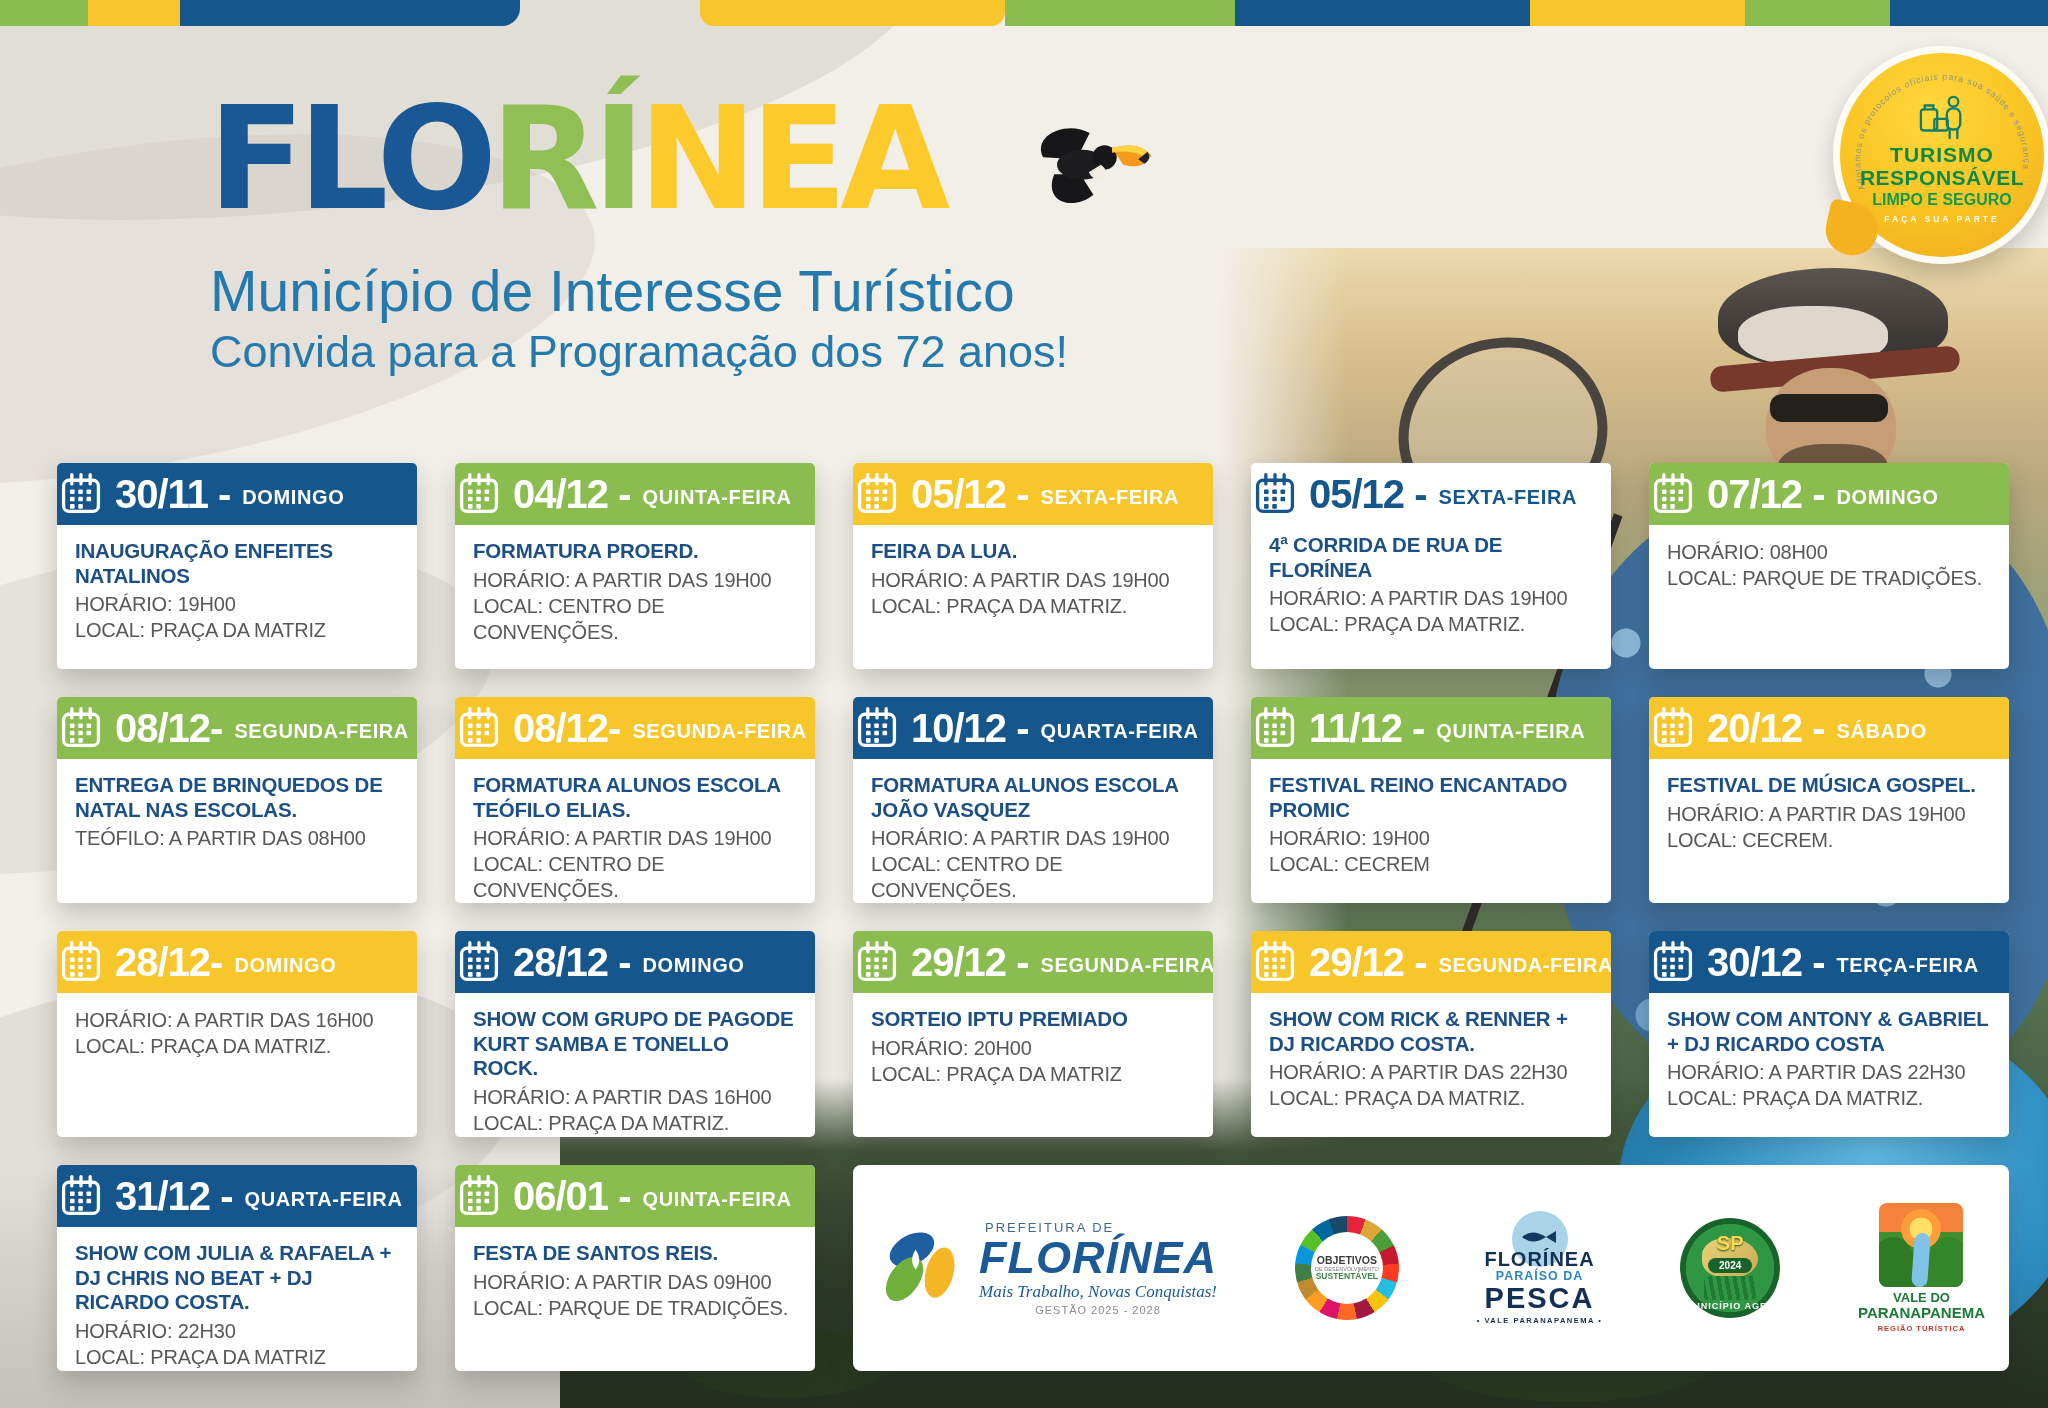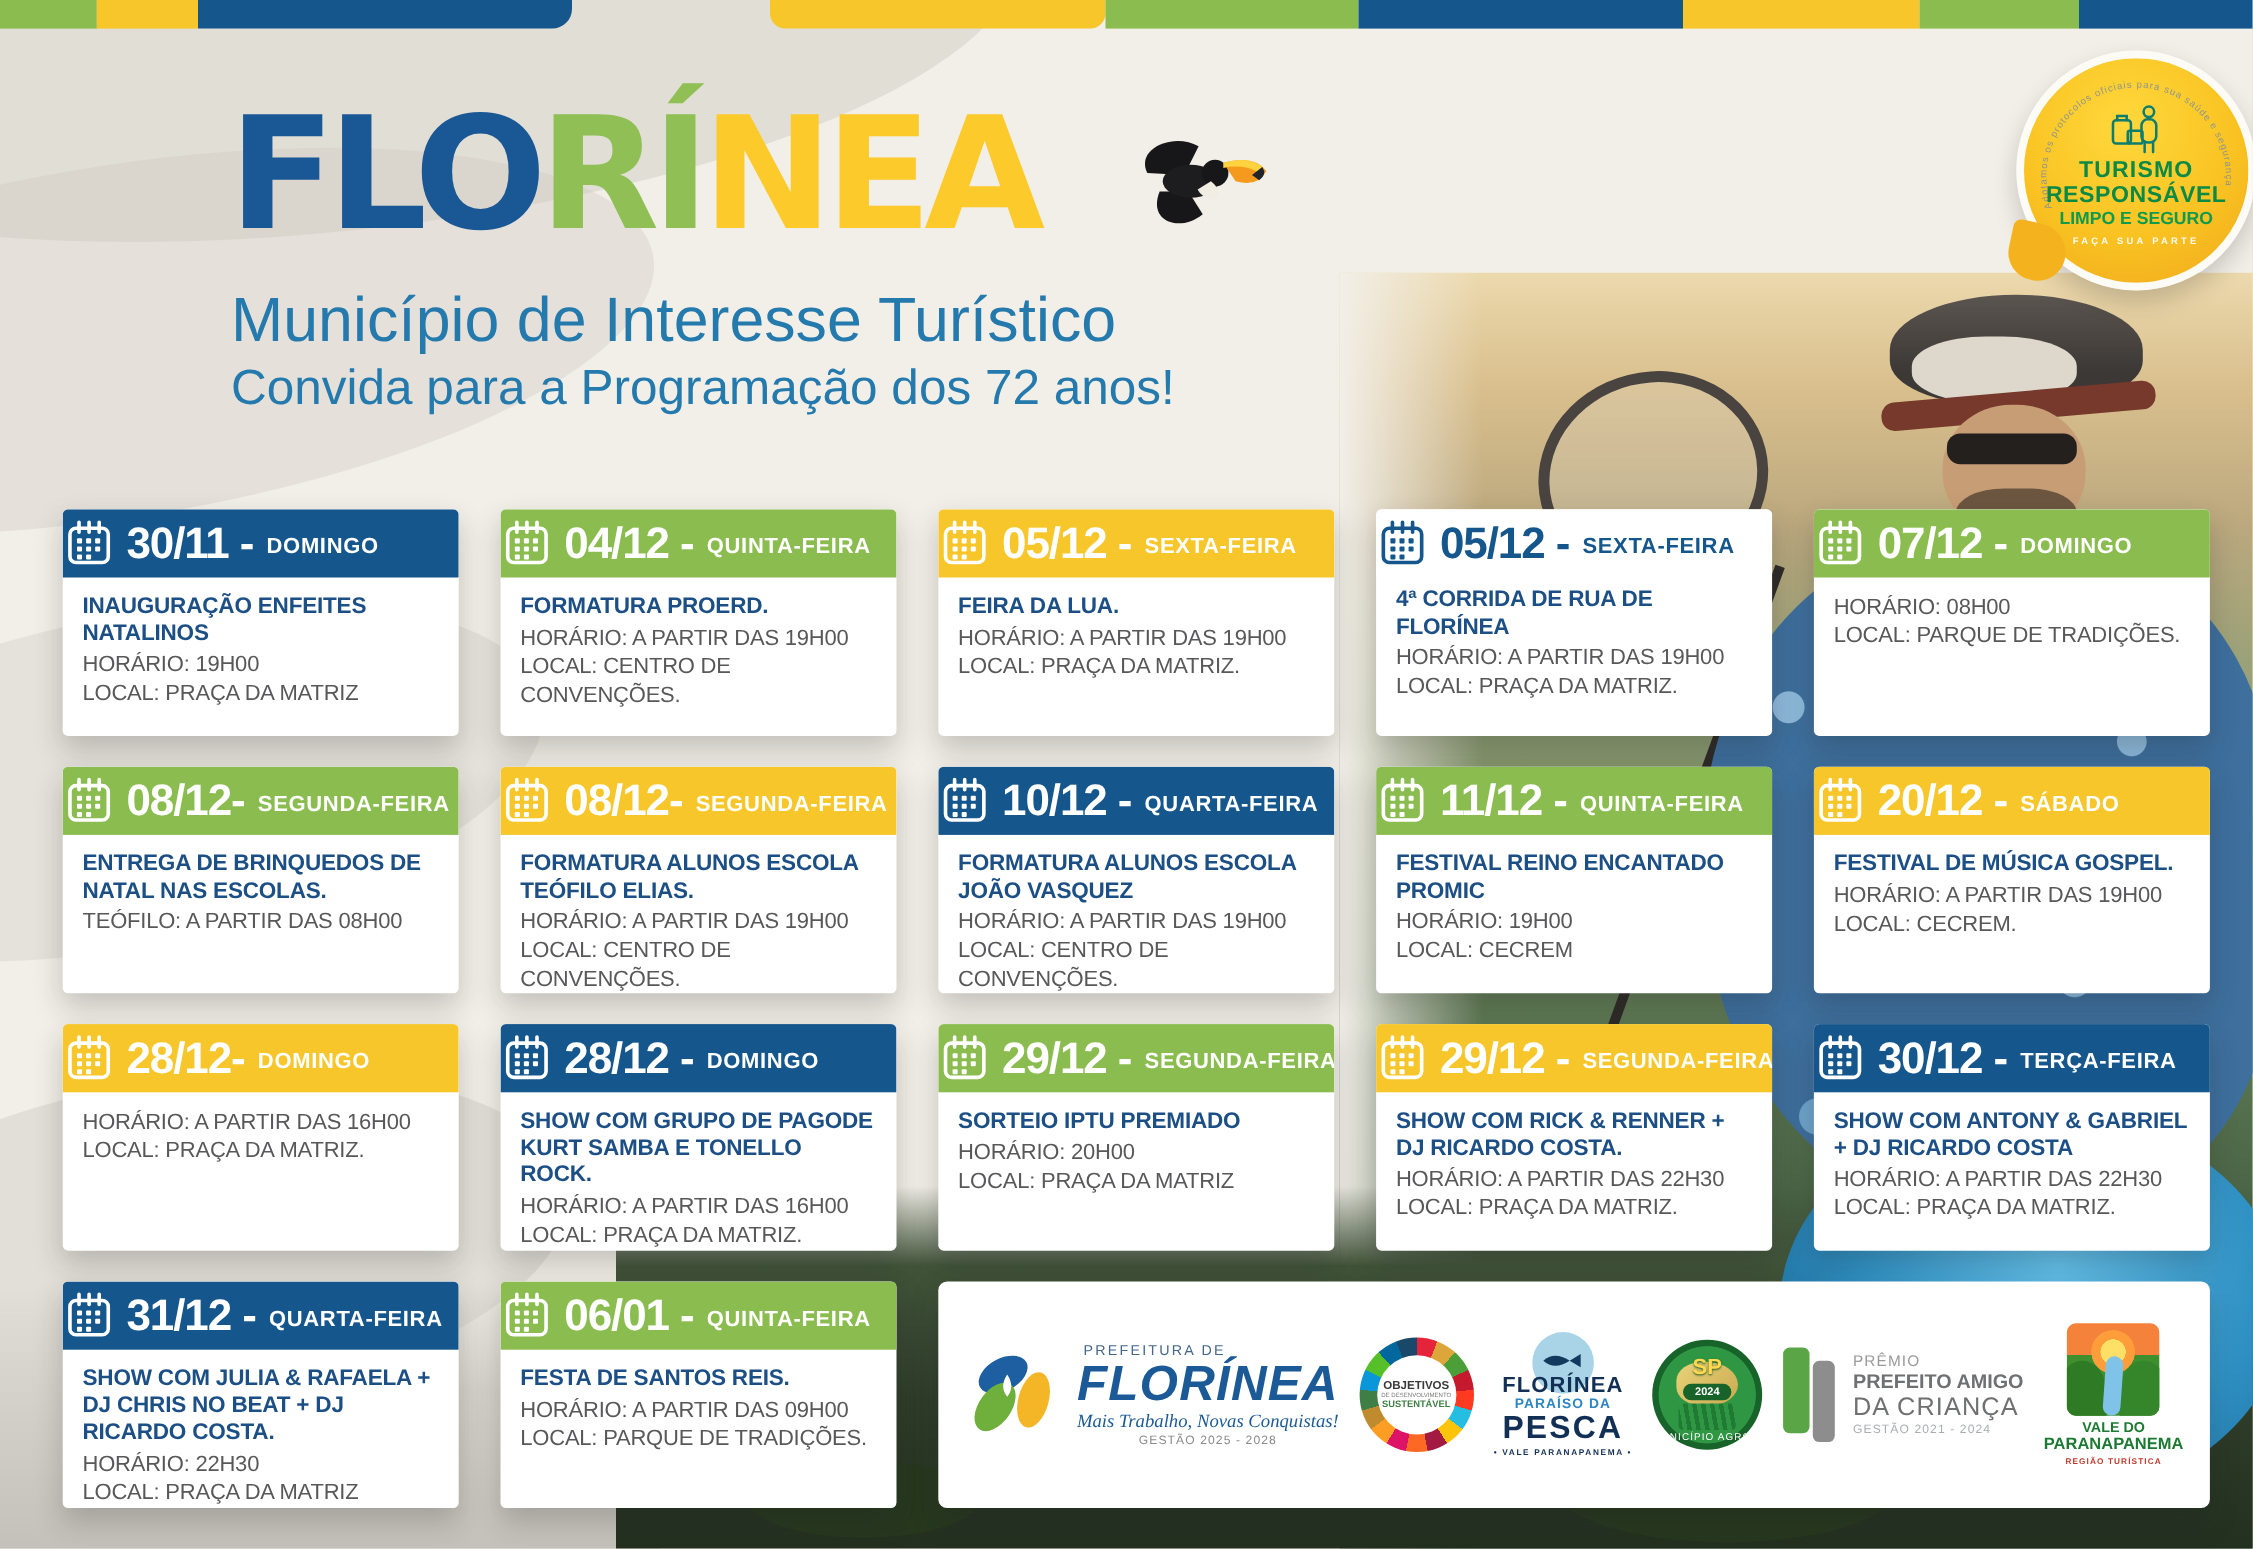--- a/index.html
+++ b/index.html
@@ -142,21 +142,21 @@
 
   .agro-circle{width:100px;height:100px;border-radius:50%;position:relative;
     background:radial-gradient(circle,#2f9643 0 62%,#17632a 63% 100%);overflow:hidden;}
   .agro-map{position:absolute;left:22px;top:20px;width:56px;height:40px;border-radius:45% 55% 50% 45%;
     background:linear-gradient(135deg,#e8d37a,#caa94f);}
   .agro-sp{position:absolute;left:0;right:0;top:14px;text-align:center;font-size:20px;font-weight:bold;color:#ffd94d;text-shadow:0 1px 2px #14501f;}
   .agro-year{position:absolute;left:28px;top:40px;width:44px;height:15px;border-radius:8px;background:#17632a;
     color:#fff;font-size:10px;font-weight:bold;text-align:center;line-height:15px;}
   .agro-rows{position:absolute;left:24px;top:58px;width:52px;height:24px;
     background:repeating-linear-gradient(80deg,#1f7a33 0 4px,#2f9643 4px 8px);border-radius:4px;}
-  .agro-arc{position:absolute;left:0;right:0;bottom:7px;text-align:left;font-size:9px;font-weight:normal;color:#fff;letter-spacing:1px;}
+  .agro-arc{position:absolute;left:0;right:0;bottom:7px;text-align:center;font-size:9px;font-weight:bold;color:#fff;letter-spacing:1px;}
 
   .lg-crianca{flex-direction:row;gap:12px;align-items:center;text-align:left;}
   .cr-icon{position:relative;width:52px;height:86px;}
   .cr-green{position:absolute;left:0;top:0;width:24px;height:78px;border-radius:6px;background:#5aa646;}
   .cr-gray{position:absolute;left:27px;top:12px;width:20px;height:74px;border-radius:6px;background:#8d8d8d;}
   .cr-text{display:flex;flex-direction:column;line-height:1.12;}
   .cr1{font-size:14px;color:#9a9a9a;letter-spacing:1px;}
   .cr2{font-size:18px;font-weight:bold;color:#6f7072;}
   .cr3{font-size:23px;color:#6f7072;letter-spacing:1px;}
   .cr4{font-size:11px;color:#aaadb0;letter-spacing:1px;margin-top:2px;}
@@ -759,32 +759,20 @@
       <div class="logo">
         <div class="agro-circle">
           <div class="agro-map"></div>
           <div class="agro-sp">SP</div>
           <div class="agro-year">2024</div>
           <div class="agro-rows"></div>
           <div class="agro-arc">MUNICÍPIO AGRO</div>
         </div>
       </div>
 
-      <div class="logo lg-crianca">
-        <div class="cr-icon">
-          <div class="cr-green"></div>
-            <div class="cr-gray"></div>
-        </div>
-        <div class="cr-text">
-          <div class="cr1">PRÊMIO</div>
-          <div class="cr2">PREFEITO AMIGO</div>
-          <div class="cr3">DA CRIANÇA</div>
-          <div class="cr4">GESTÃO 2021 - 2024</div>
-        </div>
-      </div>
 
       <div class="logo">
         <div class="vale-square">
           <div class="vale-sun"></div>
             <div class="vale-hill-l"></div>
             <div class="vale-hill-r"></div>
             <div class="vale-river"></div>
         </div>
         <div class="vale1">VALE DO</div>
         <div class="vale2">PARANAPANEMA</div>

